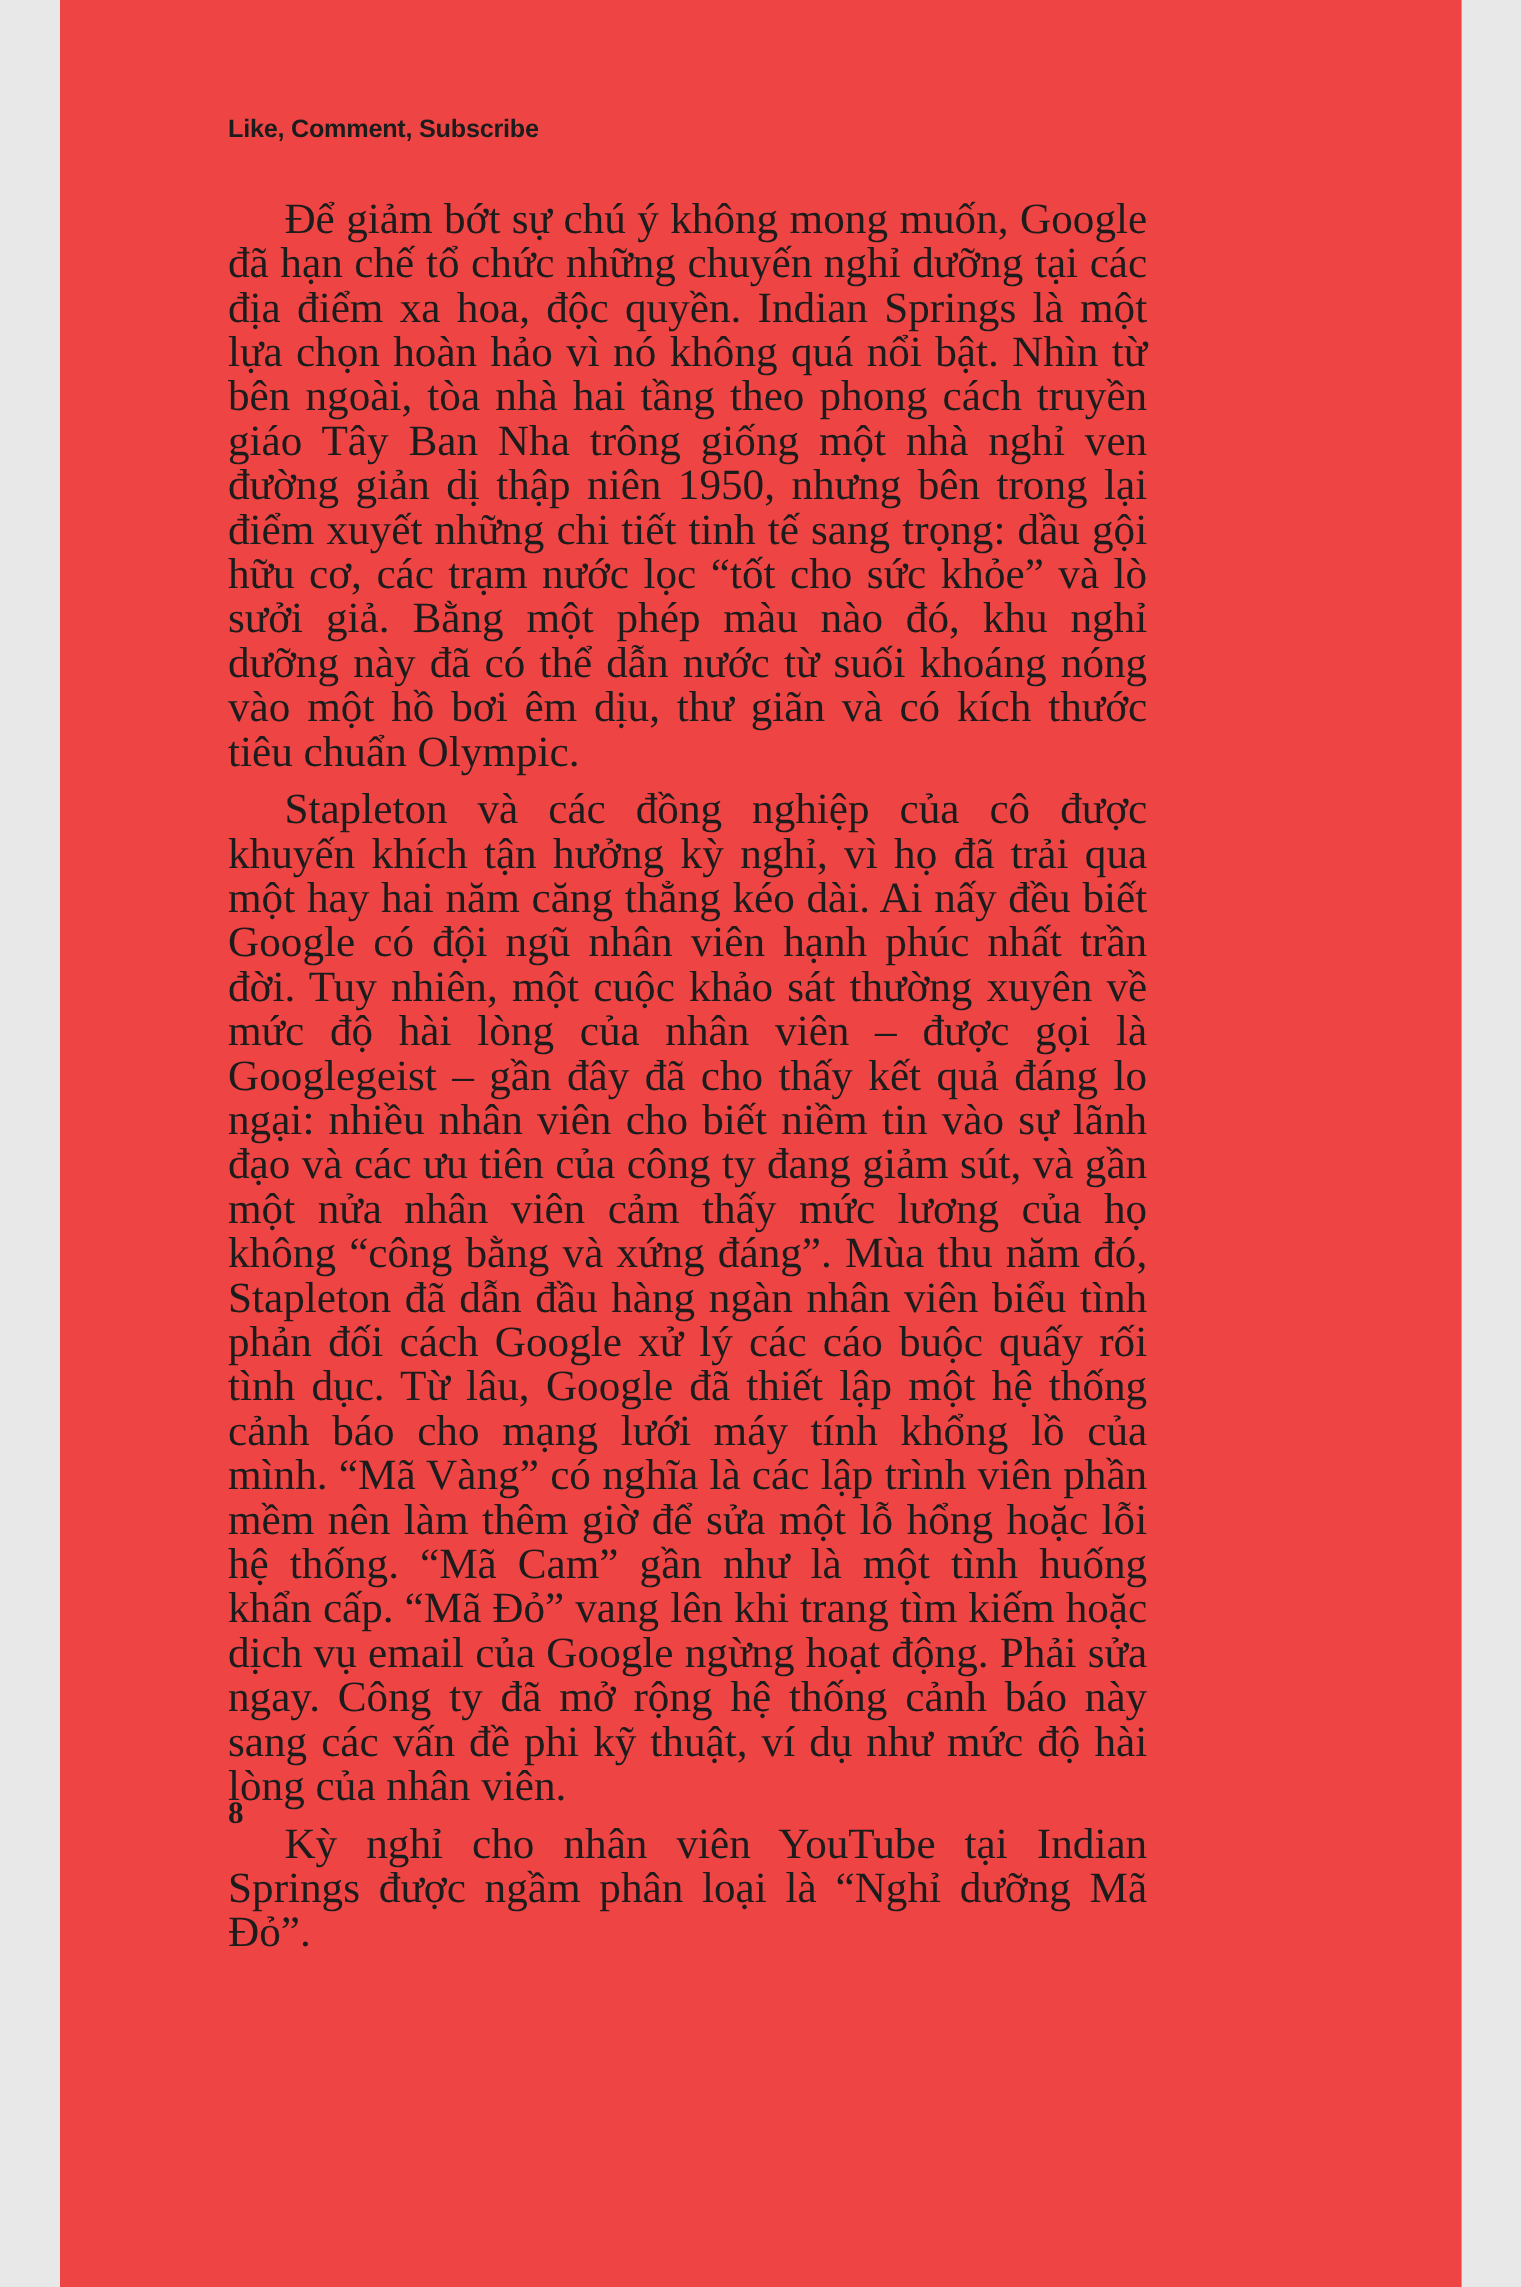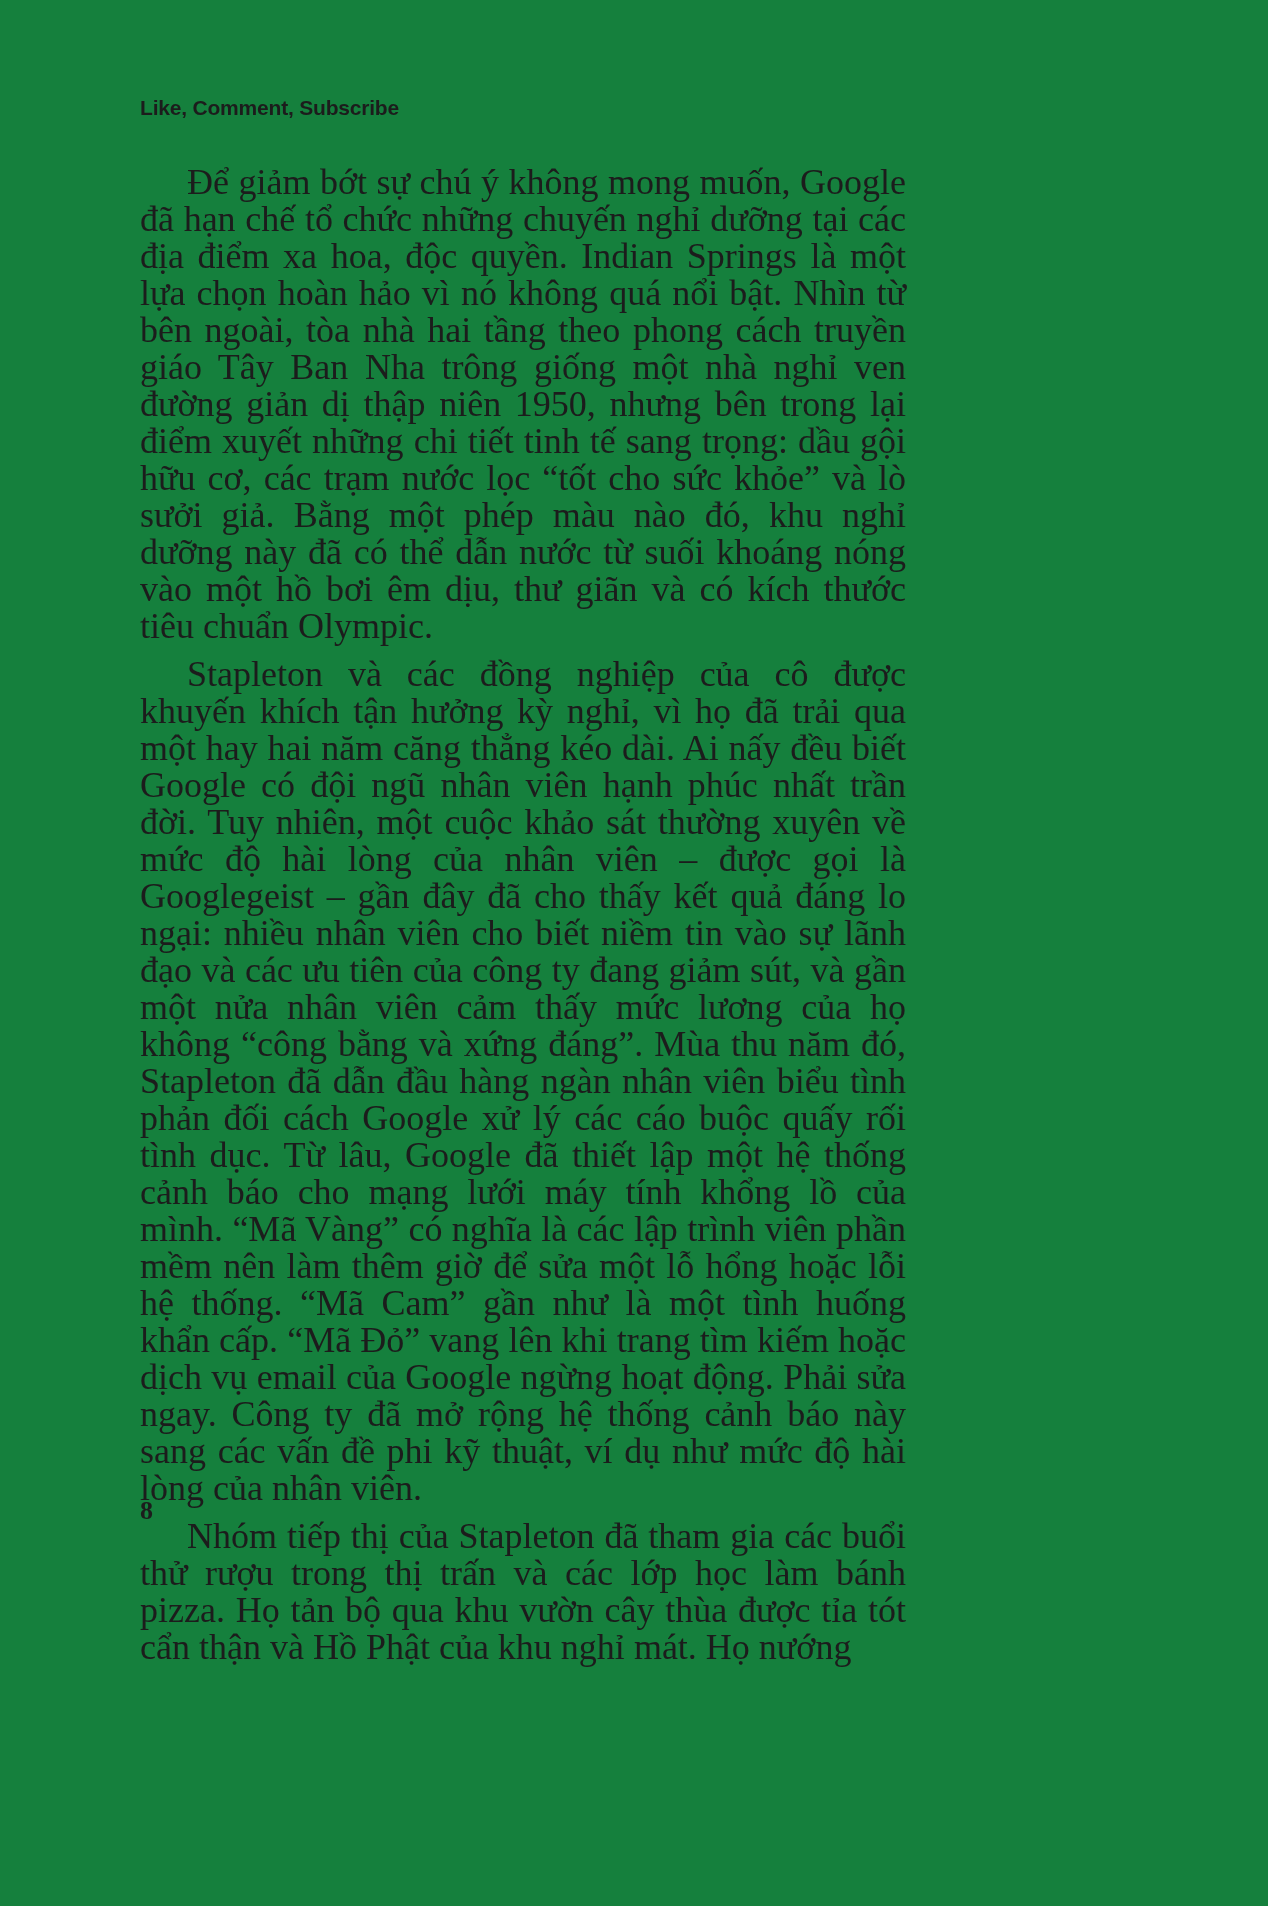--- a/index.html
+++ b/index.html
@@ -2,24 +2,24 @@
 <html><head>
 <meta charset="utf-8">
 <style>
   html, body {
     margin: 0;
     padding: 0;
     background: #e8e8e8;
   }
   .page {
     position: relative;
-    width: 1268px;
+    width: 1168px;
     height: 1906px;
     margin: 0 auto;
-    background: #15803d;
+    background: #ef4444;
     color: #1c1c1c;
     font-family: "Liberation Serif", serif;
     overflow: hidden;
   }
   .running-header {
     position: absolute;
     left: 140px;
     top: 96px;
     font-family: "Liberation Sans", sans-serif;
     font-weight: 700;
@@ -56,18 +56,18 @@
 </head>
 <body>
 
 <div class="page">
 
   <div class="running-header">Like, Comment, Subscribe</div>
 
   <div class="text-block">
       <p class="para"><span>Để giảm bớt sự chú ý không mong muốn, Google đã hạn chế tổ chức những chuyến nghỉ dưỡng tại các địa điểm xa hoa, độc quyền. Indian Springs là một lựa chọn hoàn hảo vì nó không quá nổi bật. Nhìn từ bên ngoài, tòa nhà hai tầng theo phong cách truyền giáo Tây Ban Nha trông giống một nhà nghỉ ven đường giản dị thập niên 1950, nhưng bên trong lại điểm xuyết những chi tiết tinh tế sang trọng: dầu gội hữu cơ, các trạm nước lọc “tốt cho sức khỏe” và lò sưởi giả. Bằng một phép màu nào đó, khu nghỉ dưỡng này đã có thể dẫn nước từ suối khoáng nóng vào một hồ bơi êm dịu, thư giãn và có kích thước tiêu chuẩn Olympic.</span></p>
       <p class="para"><span>Stapleton và các đồng nghiệp của cô được khuyến khích tận hưởng kỳ nghỉ, vì họ đã trải qua một hay hai năm căng thẳng kéo dài. Ai nấy đều biết Google có đội ngũ nhân viên hạnh phúc nhất trần đời. Tuy nhiên, một cuộc khảo sát thường xuyên về mức độ hài lòng của nhân viên – được gọi là Googlegeist – gần đây đã cho thấy kết quả đáng lo ngại: nhiều nhân viên cho biết niềm tin vào sự lãnh đạo và các ưu tiên của công ty đang giảm sút, và gần một nửa nhân viên cảm thấy mức lương của họ không “công bằng và xứng đáng”. Mùa thu năm đó, Stapleton đã dẫn đầu hàng ngàn nhân viên biểu tình phản đối cách Google xử lý các cáo buộc quấy rối tình dục. Từ lâu, Google đã thiết lập một hệ thống cảnh báo cho mạng lưới máy tính khổng lồ của mình. “Mã Vàng” có nghĩa là các lập trình viên phần mềm nên làm thêm giờ để sửa một lỗ hổng hoặc lỗi hệ thống. “Mã Cam” gần như là một tình huống khẩn cấp. “Mã Đỏ” vang lên khi trang tìm kiếm hoặc dịch vụ email của Google ngừng hoạt động. </span><span class="italic">Phải sửa ngay.</span><span> Công ty đã mở rộng hệ thống cảnh báo này sang các vấn đề phi kỹ thuật, ví dụ như mức độ hài lòng của nhân viên.</span></p>
-      <p class="para"><span>Nhóm tiếp thị của Stapleton đã tham gia các buổi thử rượu trong thị trấn và các lớp học làm bánh pizza. Họ tản bộ qua khu vườn cây thùa được tỉa tót cẩn thận và Hồ Phật của khu nghỉ mát. Họ nướng</span></p>
+      <p class="para"><span>Kỳ nghỉ cho nhân viên YouTube tại Indian Springs được ngầm phân loại là “Nghỉ dưỡng Mã Đỏ”.</span></p>
     </div>
 
   <div class="page-number">8</div>
 
 </div>
 
 </body></html>

